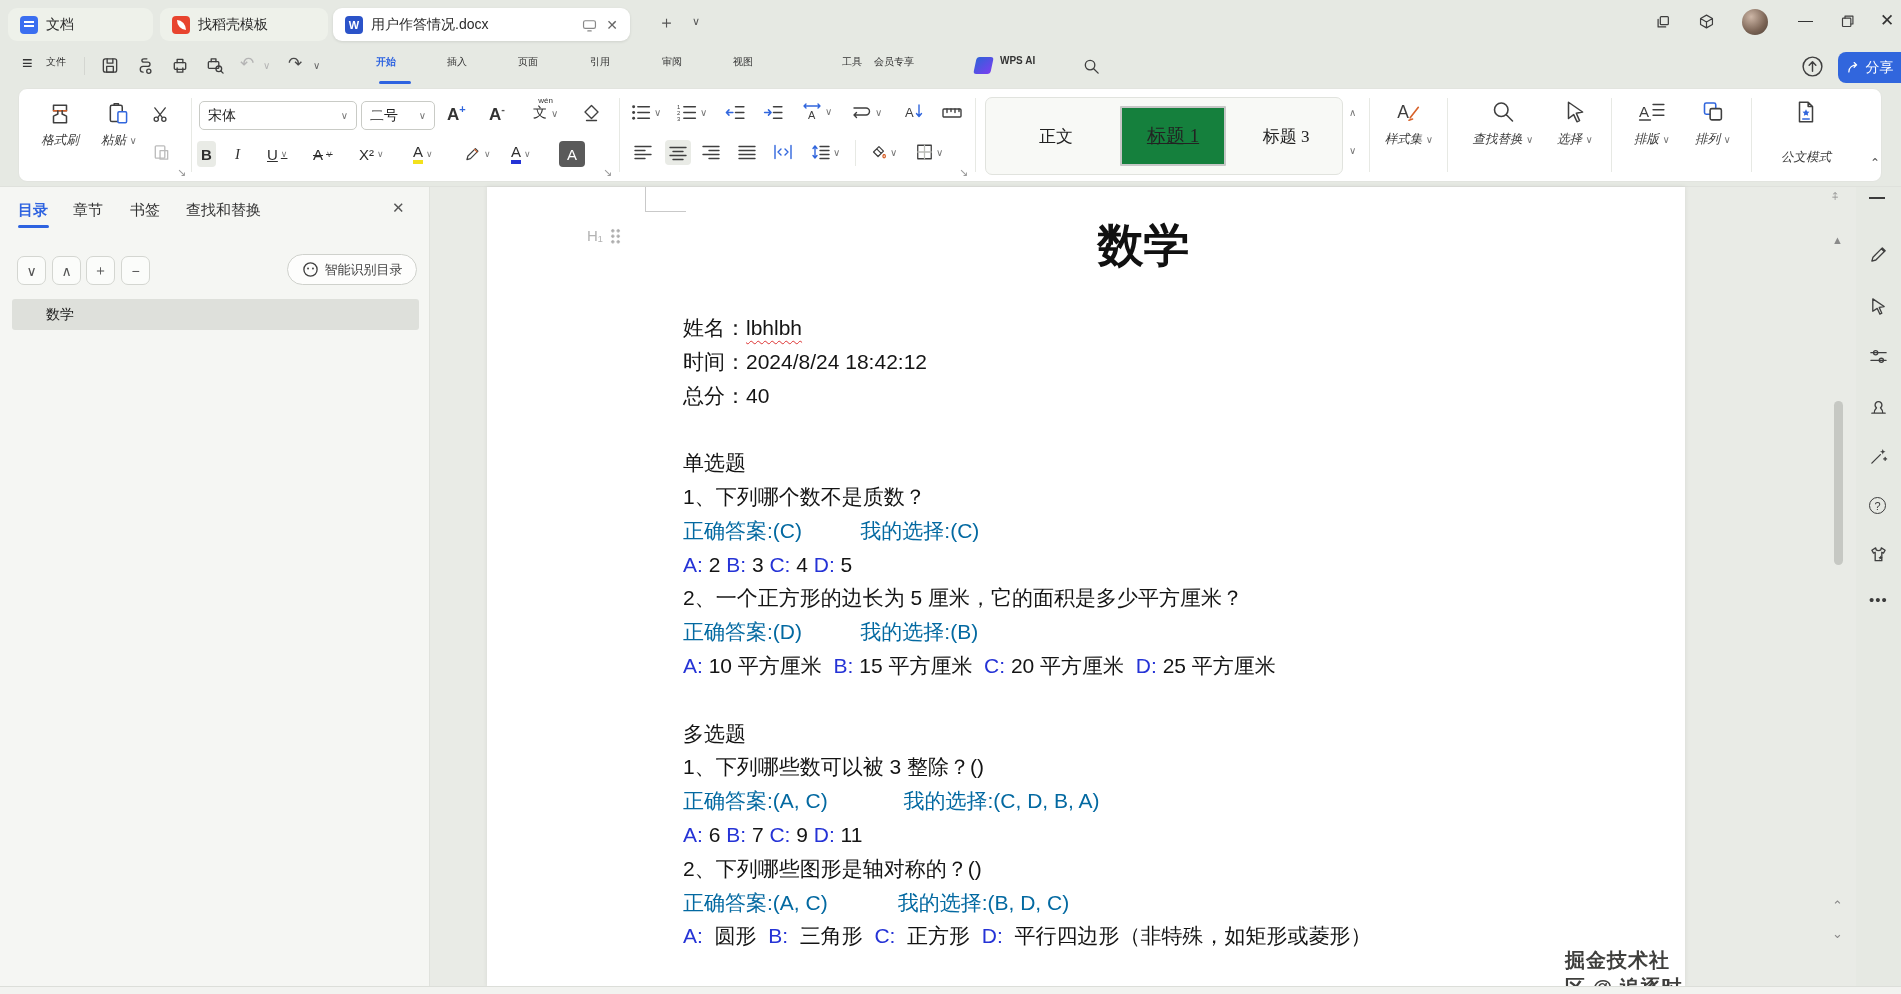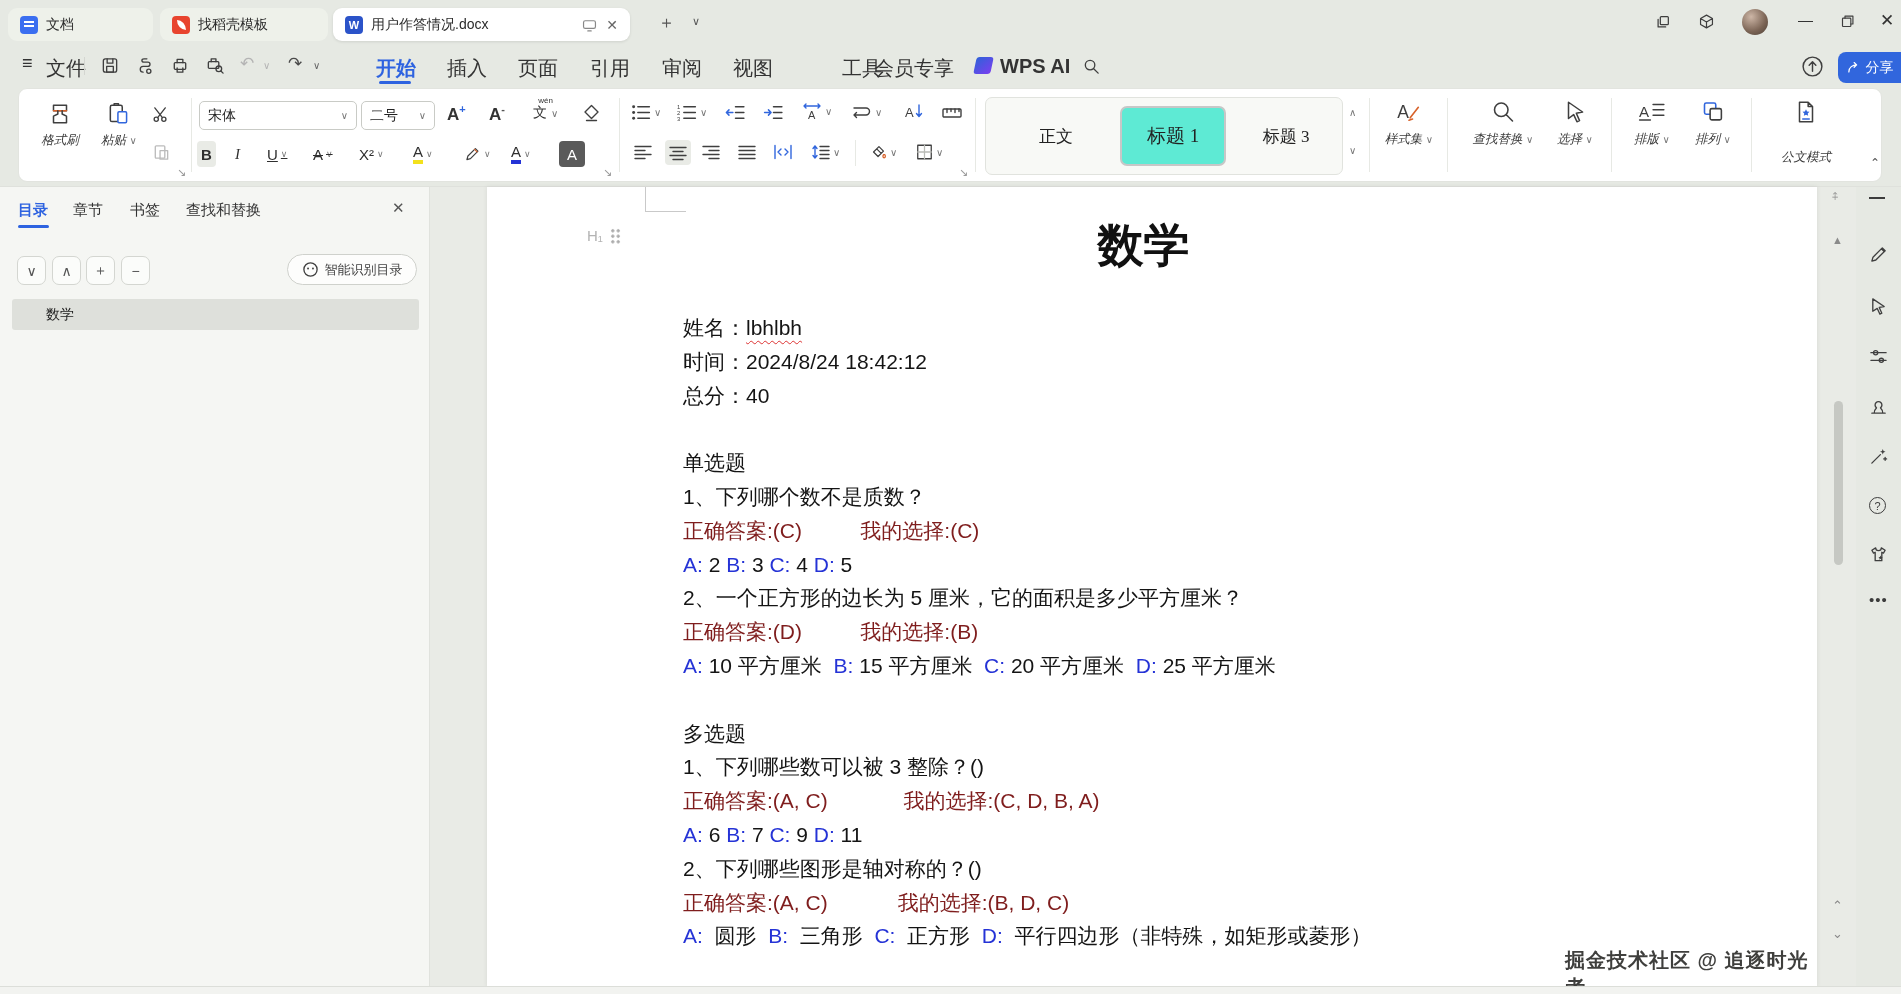--- a/index.html
+++ b/index.html
@@ -28,21 +28,21 @@
   .wic{background:#2b53c9;color:#fff;font-weight:bold;font-size:11px;display:flex;
        align-items:center;justify-content:center;}
   .tabglyph{color:#666;font-size:14px;line-height:1;}
   .winbtn{position:absolute;top:12px;font-size:15px;color:#333;line-height:1;}
   .avatar{width:26px;height:26px;border-radius:50%;
        background:radial-gradient(circle at 35% 30%,#cdb6a6,#7a6354 60%,#4c4038);}
   .ghost{color:#555;font-size:17px;line-height:1;}
 
   
   .menubar{position:absolute;top:48px;left:0;width:1901px;height:38px;}
-  .menuitem{position:absolute;top:7px;font-size:20px;color:#333;}
+  .menuitem{position:absolute;top:7px;font-size:10px;color:#333;}
   .menuitem.active{color:#2e63e0;font-weight:bold;}
   .menuline{position:absolute;height:3px;background:#2e63e0;border-radius:2px;}
   .qtico{position:absolute;top:8px;}
   .sharebtn{position:absolute;top:4px;left:1838px;width:63px;height:31px;background:#3166dd;
        border-radius:8px 0 0 8px;color:#fff;display:flex;align-items:center;justify-content:center;
        gap:5px;font-size:14px;}
 
   
   .ribboncard{position:absolute;left:18px;top:88px;width:1864px;height:94px;background:#fff;
        border:1px solid #e2e4df;border-radius:9px;box-sizing:border-box;}
@@ -55,56 +55,56 @@
   .cv{color:#777;font-size:10px;}
   .fbtn{position:absolute;top:52px;height:26px;display:flex;align-items:center;gap:3px;
        font-size:15px;color:#2f2f2f;padding:0 4px;border-radius:4px;}
   .fbtn .dd{font-size:9px;color:#777;}
   .on{background:#e9ebe6;}
   .corner{position:absolute;color:#9a9a9a;font-size:11px;line-height:1;}
   .stylegallery{position:absolute;left:966px;top:8px;width:356px;height:76px;background:#f8f9f6;
        border:1px solid #e1e3de;border-radius:7px;}
   .stylecard{position:absolute;top:8px;height:60px;display:flex;align-items:center;justify-content:center;
        font-family:"Liberation Serif","DejaVu Serif",serif;font-size:17px;color:#222;}
-  .stylecard.sel{background:#5eead4;border:2px solid #c7c7c7;border-radius:7px;box-sizing:border-box;
-       font-size:19px;}
+  .stylecard.sel{background:#15803d;border:2px solid #c7c7c7;border-radius:1px;box-sizing:border-box;
+       font-size:19px;text-decoration:underline;}
   .rgroup2{position:absolute;top:10px;display:flex;flex-direction:column;align-items:center;gap:6px;}
 
   
   .main{position:absolute;top:186px;left:0;width:1901px;height:800px;border-top:1px solid #dfe1dc;}
   .sidebar{position:absolute;left:0;top:0;width:430px;height:800px;background:#f5f6f3;
        border-right:1px solid #e0e2dd;box-sizing:border-box;}
   .sbtab{position:absolute;top:14px;font-size:15px;color:#333;}
   .sbtab.active{color:#2e63e0;font-weight:bold;}
   .sqbtn{position:absolute;top:69px;width:29px;height:29px;border:1px solid #d4d6d1;border-radius:7px;
        background:#fbfcfa;display:flex;align-items:center;justify-content:center;font-size:14px;color:#555;
        box-sizing:border-box;}
   .smartpill{position:absolute;left:287px;top:67px;width:130px;height:31px;border:1px solid #cfd1cc;
        border-radius:16px;background:#fdfdfc;display:flex;align-items:center;justify-content:center;
        gap:6px;font-size:13px;color:#444;box-sizing:border-box;}
   .tocitem{position:absolute;left:12px;top:112px;width:407px;height:31px;background:#dee0db;
        border-radius:3px;display:flex;align-items:center;padding-left:34px;font-size:14px;color:#222;
        box-sizing:border-box;}
 
   .docarea{position:absolute;left:430px;top:0;width:1432px;height:800px;background:#e9ebe6;}
-  .page{position:absolute;left:57px;top:0;width:1330px;height:800px;background:#fff;
+  .page{position:absolute;left:57px;top:0;width:1198px;height:800px;background:#fff;
        box-shadow:0 0 5px rgba(0,0,0,.08);}
   .cornermark{position:absolute;left:158px;top:0;width:40px;height:24px;
        border-left:1px solid #c9c9c9;border-bottom:1px solid #c9c9c9;}
   .h1handle{position:absolute;left:100px;top:40px;display:flex;align-items:center;gap:7px;color:#b3b3b3;}
   .h1t{font-size:15px;}
   .dots{width:11px;height:16px;background:radial-gradient(circle,#ababab 1.4px,transparent 1.6px);
        background-size:5.5px 5.5px;}
   .doctitle{position:absolute;left:0;top:28px;width:1313px;text-align:center;
        font-family:"Liberation Serif","DejaVu Serif",serif;font-size:46px;font-weight:bold;color:#111;}
   .paras{position:absolute;left:196px;top:124px;width:1000px;
        font-family:Liberation Sans, sans-serif;font-size:21px;line-height:33.8px;color:#141414;
        white-space:pre-wrap;}
   .para{min-height:33.8px;}
-  .para .red{color:#7f1d1d;}
+  .para .red{color:#0369a1;}
   .para .blue{color:#2533d6;}
   .para .squiggly{text-decoration:underline wavy #d33 1px;text-underline-offset:5px;}
   .watermark{position:absolute;left:1078px;top:760px;font-size:20px;font-weight:bold;color:#3f3f3d;
        letter-spacing:1px;}
 
   .scrollzone{position:absolute;left:1826px;top:0;width:30px;height:800px;}
   .thumb{position:absolute;left:8px;top:214px;width:9px;height:164px;background:#c6c8c3;border-radius:5px;}
   .scg{position:absolute;left:6px;color:#8a8a8a;font-size:11px;line-height:1;}
 
   .rightstrip{position:absolute;left:1856px;top:0;width:45px;height:800px;background:#e6e9e3;}

